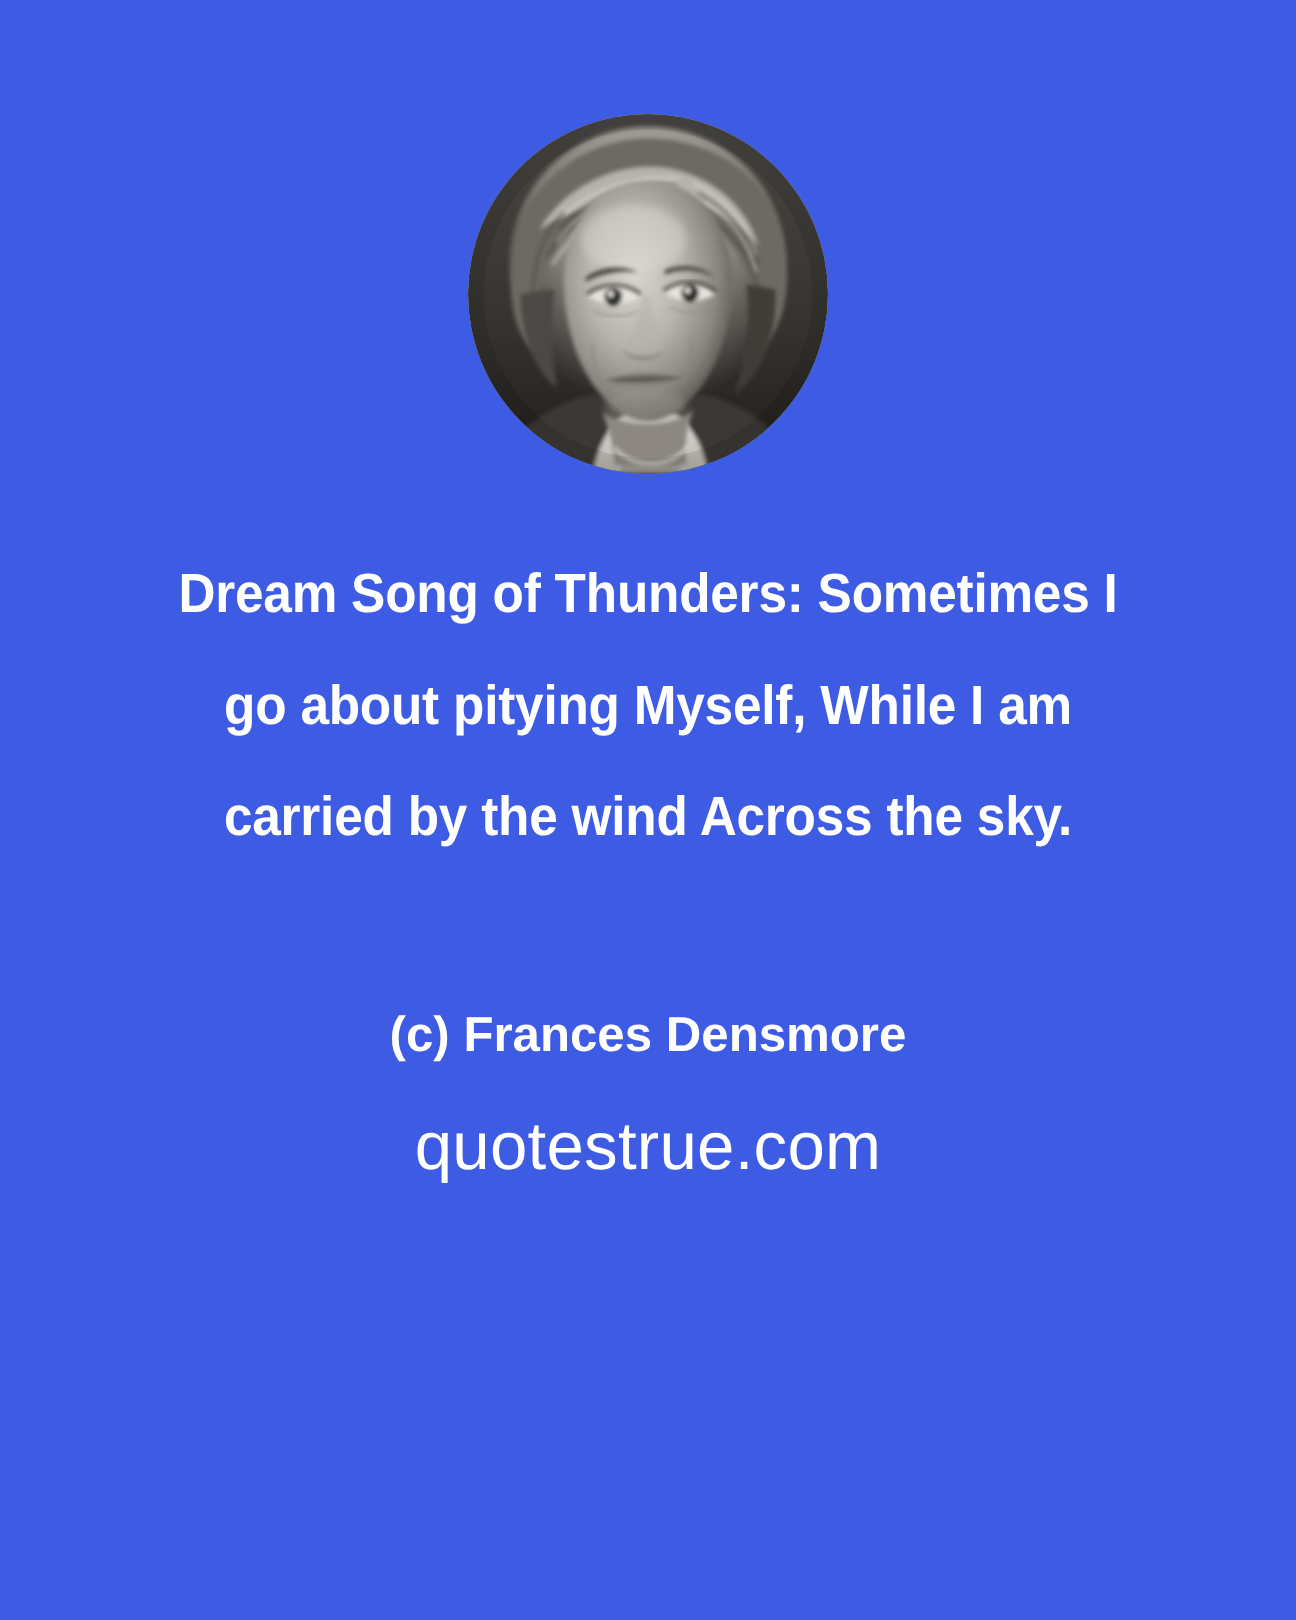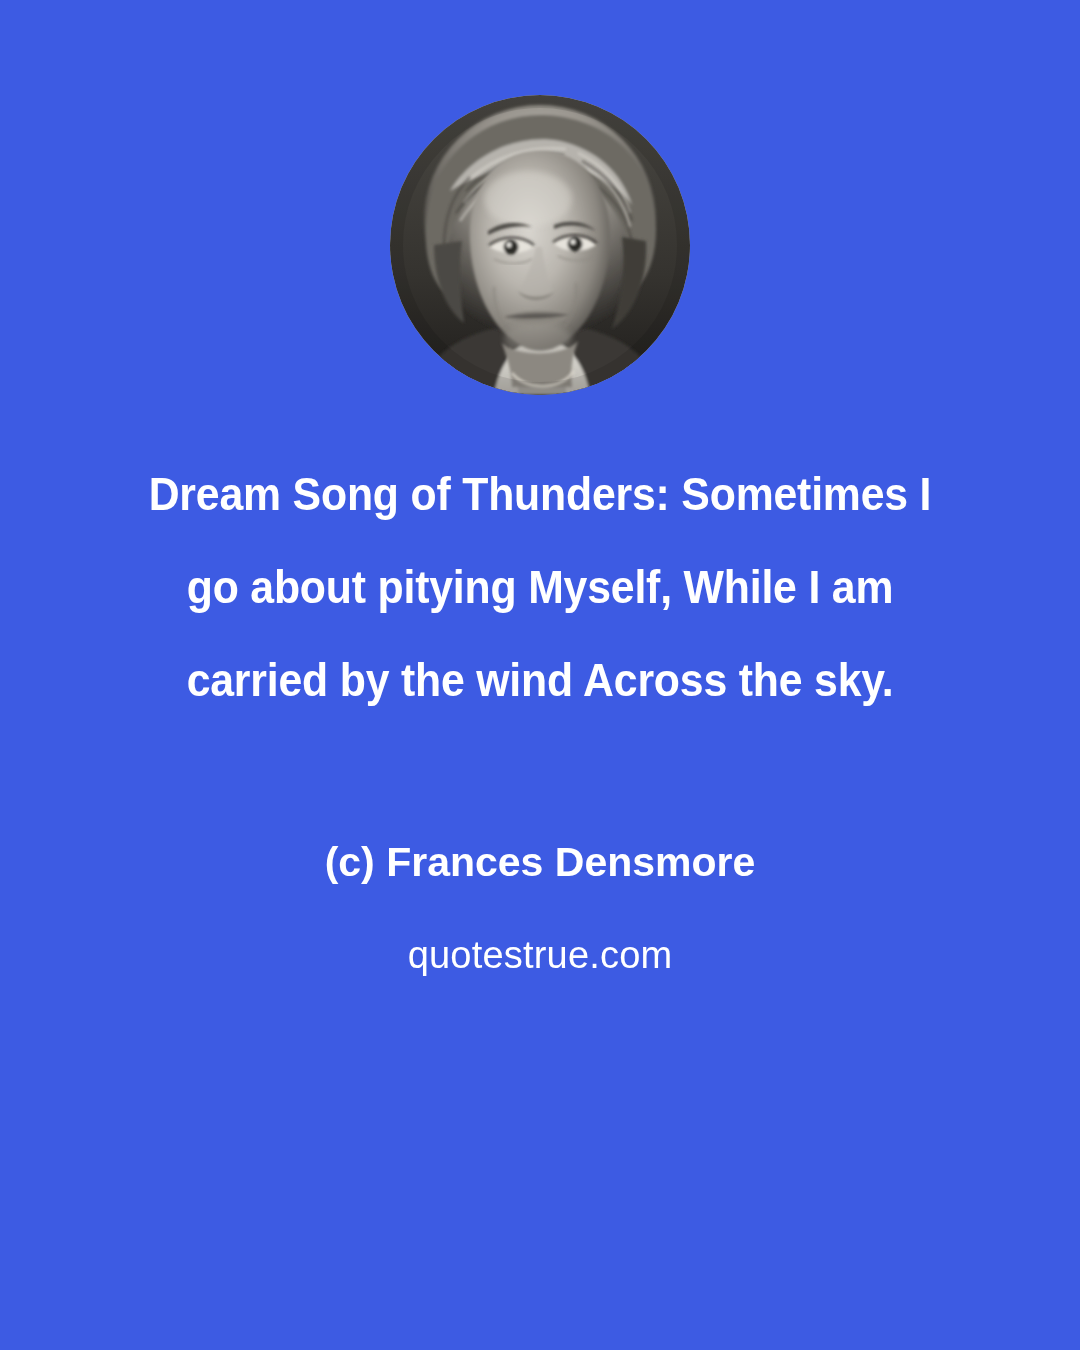--- a/index.html
+++ b/index.html
@@ -76,21 +76,21 @@
 
   
   .site-text {
     position: absolute;
     left: 90px;
     top: 928px;
     width: 900px;
     text-align: center;
     color: #ffffff;
     font-family: "Liberation Sans", sans-serif;
-    font-size: 38px;
+    font-size: 56px;
     font-weight: normal;
     line-height: 54px;
     letter-spacing: 0.2px;
   }
 </style>
 </head>
 <body>
 
 <div class="quote-card">
 

